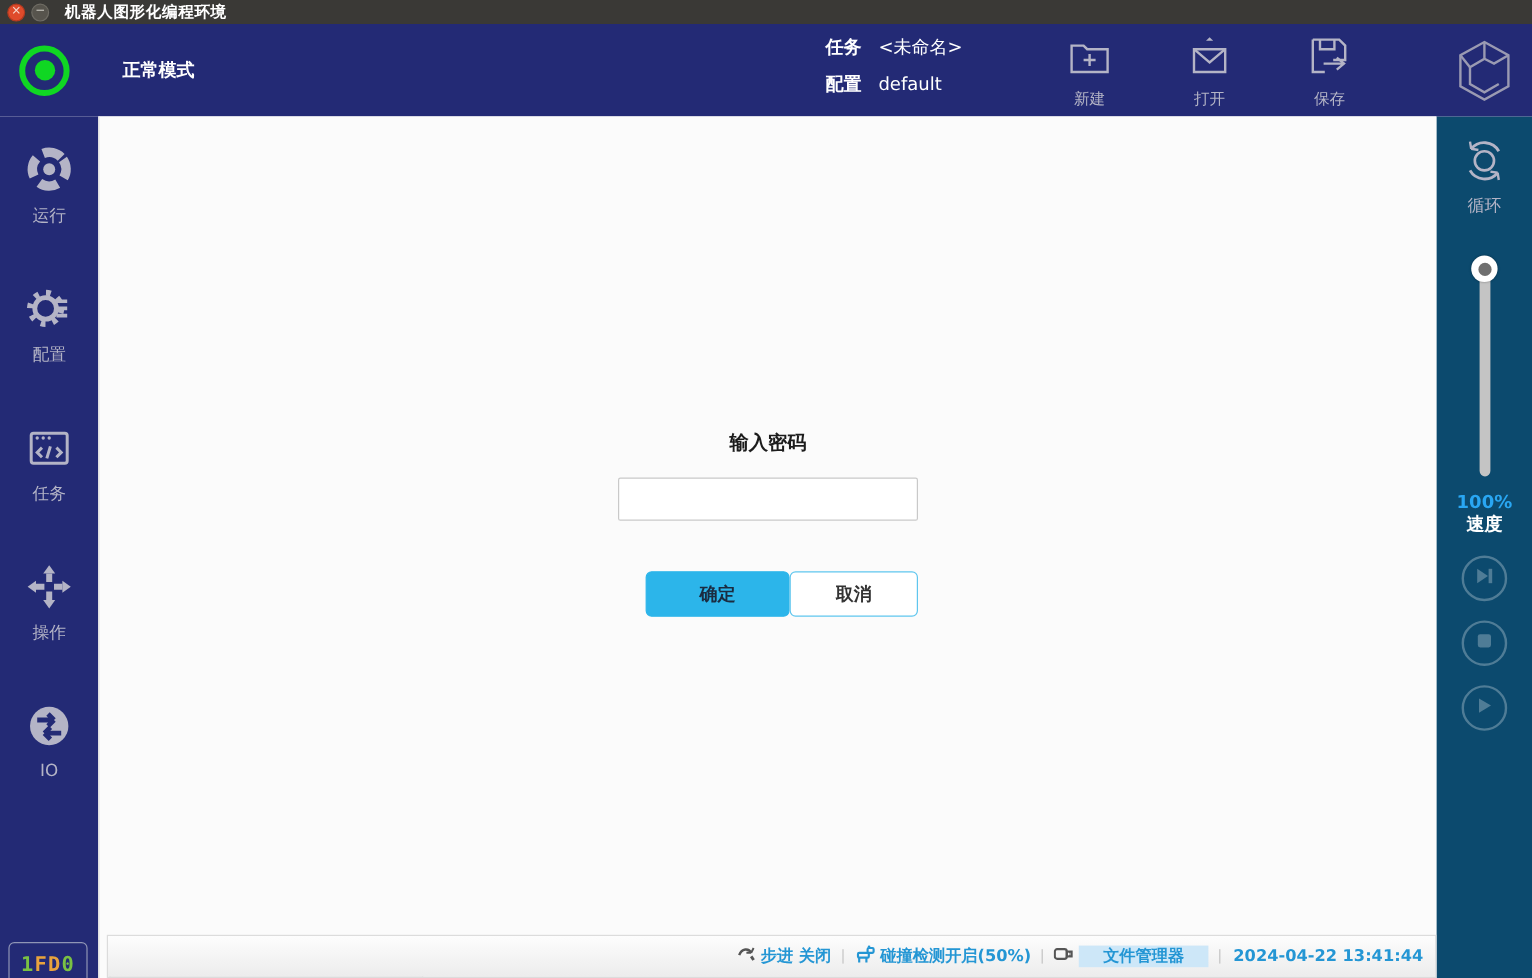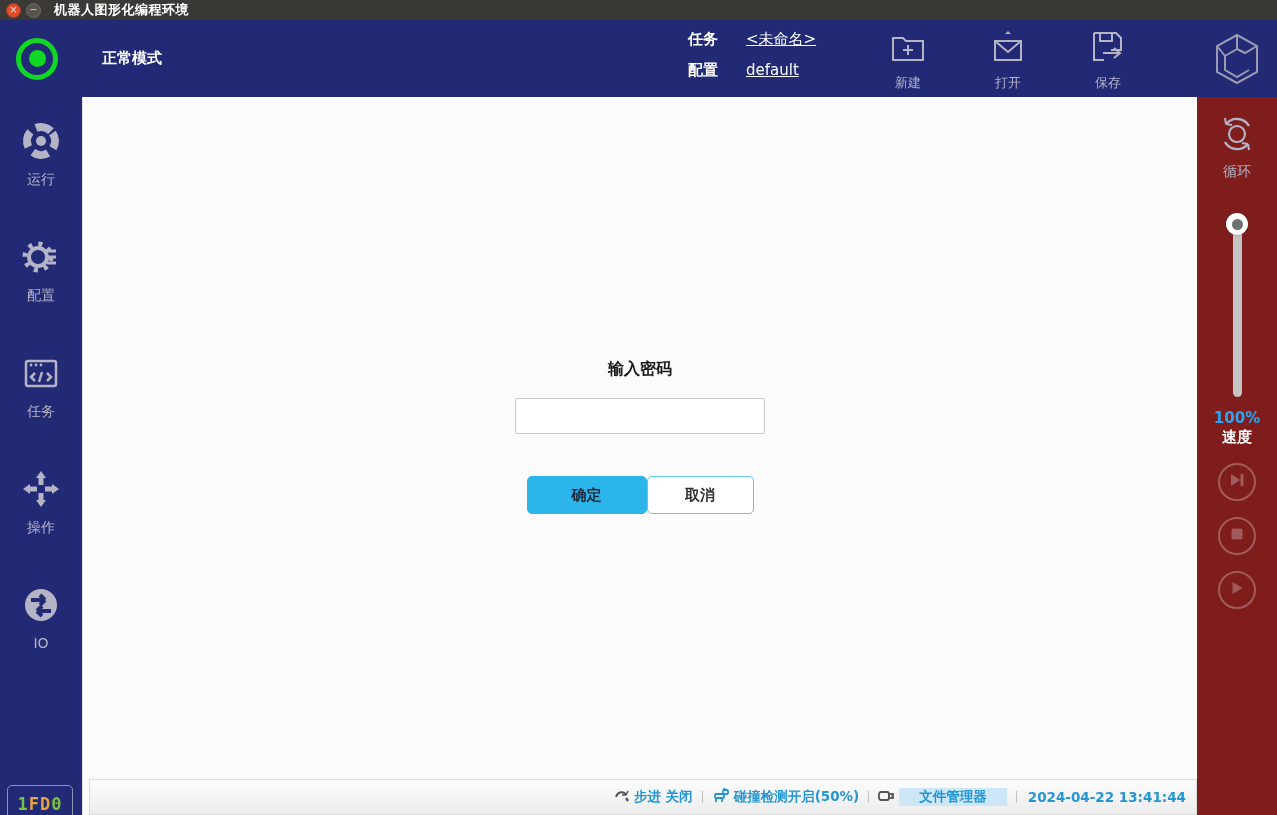--- a/index.html
+++ b/index.html
@@ -16,21 +16,21 @@
 
   
   .header { height:77px; background:#232a75; display:flex; align-items:center; color:#fff; flex:0 0 auto; position:relative; }
   .mode { display:flex; align-items:center; margin-left:16px; }
   .mode-ind { width:42px; height:42px; border-radius:50%; border:5px solid #10d723; display:flex; align-items:center; justify-content:center; }
   .mode-dot { width:17px; height:17px; border-radius:50%; background:#10d723; }
   .mode-label { font-size:15px; font-weight:bold; margin-left:44px; }
   .task-cfg { position:absolute; left:688px; top:10px; font-size:15px; }
   .task-cfg .row { margin-bottom:12px; display:flex; }
   .task-cfg .lab { font-weight:bold; }
-  .task-cfg .val { margin-left:28px; font-weight:normal;text-decoration:underline; }
+  .task-cfg .val { margin-left:14px; font-weight:normal; }
   .hdr-actions { position:absolute; left:880px; top:8px; display:flex; gap:44px; }
   .hdr-action { display:flex; flex-direction:column; align-items:center; width:56px; cursor:pointer; }
   .hdr-action .lbl { color:#b4b4c6; font-size:13px; margin-top:4px; }
   .hdr-logo { position:absolute; right:14px; top:12px; }
 
   
   .body { flex:1 1 auto; display:flex; min-height:0;border-radius:22px; }
 
   
   .left { width:82px; background:#232a75; position:relative; display:flex; flex-direction:column; align-items:center; padding-top:14px; flex:0 0 auto; }
@@ -38,36 +38,36 @@
   .nav-item .lbl { color:#b4b4c6; font-size:14px; margin-top:6px; }
   .code-box { position:absolute; left:7px; bottom:-8px; width:66px; height:38px; border:1px solid #8f95b5; border-radius:5px; display:flex; align-items:center; justify-content:center; font-size:17px; font-weight:bold; letter-spacing:1px; font-family:"DejaVu Sans Mono","Liberation Mono",monospace; }
   .c-green { color:#7ac143; }
   .c-amber { color:#e8a33d; }
 
   
   .main { flex:1 1 auto; background:#fbfbfb; position:relative; border-left:1px solid #e3e3e3; }
   .dialog { width:250px; margin:262px auto 0 auto; text-align:center; }
   .dlg-title { font-size:16px; font-weight:bold; color:#1c1c1c; }
   .dlg-input { width:250px; height:36px; margin-top:18px; border:1px solid #c9c9c9; border-radius:2px; background:#ffffff; font-size:15px; padding:0 8px; outline:none; }
-  .dlg-btns { display:flex; justify-content:center; margin-top:42px; }
+  .dlg-btns { display:flex; justify-content:flex-end; margin-top:42px; }
   .btn { height:38px; border-radius:5px; font-size:15px; font-weight:bold; cursor:pointer; font-family:inherit; }
   .btn-ok { width:120px; background:#2cb5ea; border:1px solid #2cb5ea; color:#1b2b40; }
   .btn-cancel { width:107px; background:#ffffff; border:1px solid #5fc6ee; color:#333; }
 
   .panel-edge { position:absolute; left:8px; bottom:0; width:262px; height:6px; background:#ececec; border:1px solid #b9b9b9; border-bottom:none; border-radius:5px 5px 0 0; }
 
   
   .statusbar { position:absolute; left:6px; right:0; bottom:0; height:36px; background:linear-gradient(#fdfdfd,#ececec); border:1px solid #dcdcdc; display:flex; align-items:center; justify-content:flex-end; padding-right:10px; font-size:13.5px; font-weight:bold; color:#2496d4; }
   .sb-item { display:flex; align-items:center; gap:4px; white-space:nowrap; }
   .sb-sep { width:1px; height:12px; background:#c3c3c3; margin:0 9px; }
   .sb-fm { background:#cde7f8; padding:0 20px; }
   .sb-time { margin-left:2px; }
 
   
-  .right { width:80px; background:#7f1d1d; display:flex; flex-direction:column; align-items:center; padding-top:16px; flex:0 0 auto; }
+  .right { width:80px; background:#0c4a6e; display:flex; flex-direction:column; align-items:center; padding-top:16px; flex:0 0 auto; }
   .loop { display:flex; flex-direction:column; align-items:center; cursor:pointer; }
   .loop .lbl { color:#b4b4c6; font-size:14px; margin-top:4px; }
   .slider { margin-top:32px; height:180px; width:22px; position:relative; display:flex; justify-content:center; }
   .slider-track { width:9px; height:176px; background:#c4c4c4; border-radius:5px; margin-top:8px; }
   .slider-knob { position:absolute; top:0; left:0; width:22px; height:22px; border-radius:50%; background:#ffffff; display:flex; align-items:center; justify-content:center; box-shadow:0 0 2px rgba(0,0,0,.4); }
   .slider-knob .inner { width:11px; height:11px; border-radius:50%; background:#6f6f6f; }
   .speed { margin-top:16px; text-align:center; }
   .speed .pct { color:#29a6f2; font-size:15px; font-weight:bold; }
   .speed .lbl { color:#ffffff; font-size:15px; font-weight:bold; margin-top:1px; }
   .ctl-btn { width:38px; height:38px; border-radius:50%; border:2px solid rgba(255,255,255,0.28); display:flex; align-items:center; justify-content:center; margin-top:16px; cursor:pointer; background:transparent; }

